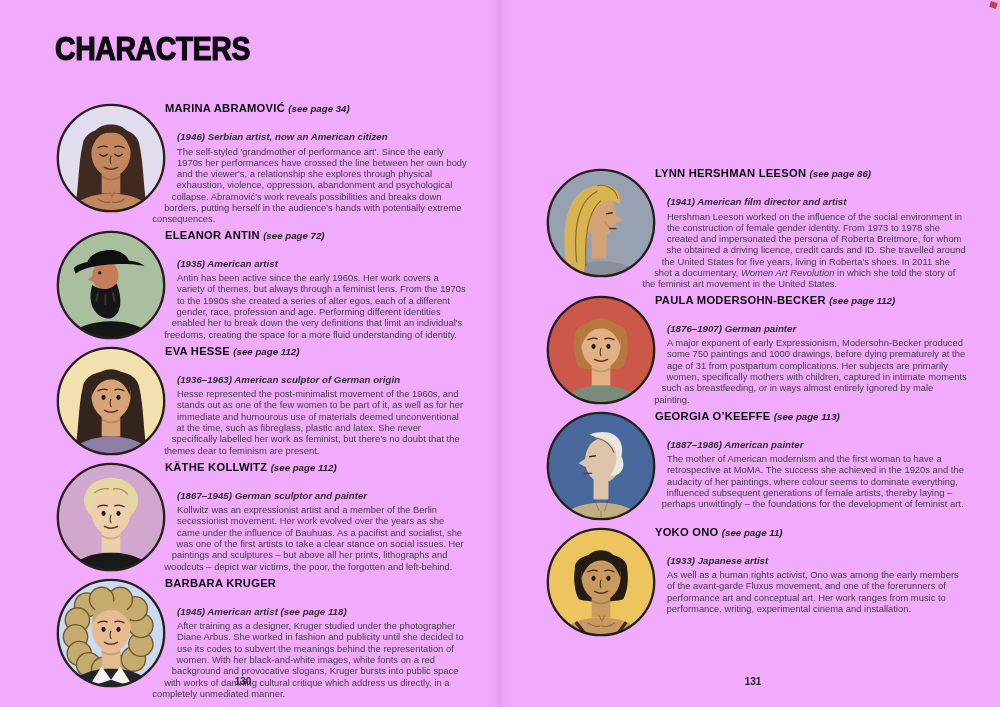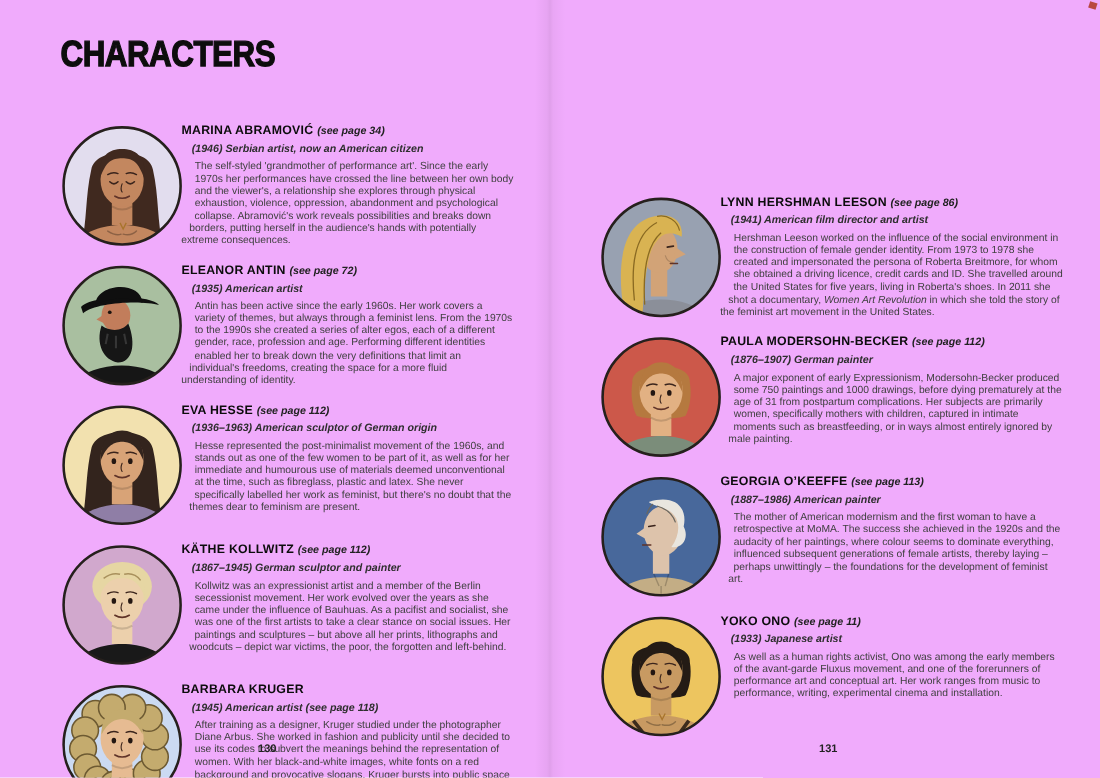--- a/index.html
+++ b/index.html
@@ -10,23 +10,23 @@
   .title{position:absolute;left:55px;top:30px;margin:0;font-size:31px;font-weight:bold;color:#0d0d0d;
     letter-spacing:-0.5px;-webkit-text-stroke:1.1px #0d0d0d;transform:scaleX(.92) scaleY(1.06);transform-origin:left top;}
   .col{position:absolute;}
   .col-left{left:55px;top:98px;width:412px;}
   .col-right{left:545px;top:163px;width:422px;}
   .entry{min-height:112px;margin:0 0 2px 0;}
   .entry::after{content:"";display:block;clear:both;}
   .portrait{float:left;width:112px;height:112px;margin:0 10px 0 0;
     shape-outside:circle(56px at 56px 56px);shape-margin:13px;}
   .portrait svg{display:block;width:112px;height:112px;}
-  .name-line{margin:15px 0 1px 0;font-size:11.2px;font-weight:bold;color:#0c0c0c;letter-spacing:.25px;line-height:13px;}
+  .name-line{margin:4px 0 1px 0;font-size:11.2px;font-weight:bold;color:#0c0c0c;letter-spacing:.25px;line-height:13px;}
   .see{font-weight:bold;font-style:italic;font-size:9.7px;color:#222;letter-spacing:0;}
-  .subtitle{margin:4px 0 3px 0;font-style:italic;font-weight:bold;font-size:9.7px;color:#2e2e2e;line-height:11.5px;}
+  .subtitle{margin:16px 0 3px 0;font-style:italic;font-weight:bold;font-size:9.7px;color:#2e2e2e;line-height:11.5px;}
   .bio{margin:0;font-size:9.4px;line-height:11.3px;color:#404040;}
   .bio i{font-style:italic;}
   .pagenum{position:absolute;bottom:20px;font-size:10px;font-weight:bold;color:#222;text-align:center;width:40px;}
   .pn-left{left:223px;}
   .pn-right{left:733px;}
   .corner-mark{position:absolute;right:3px;top:2px;width:7px;height:6px;transform:rotate(18deg);opacity:.9;}
 </style>
 </head>
 <body>
 

